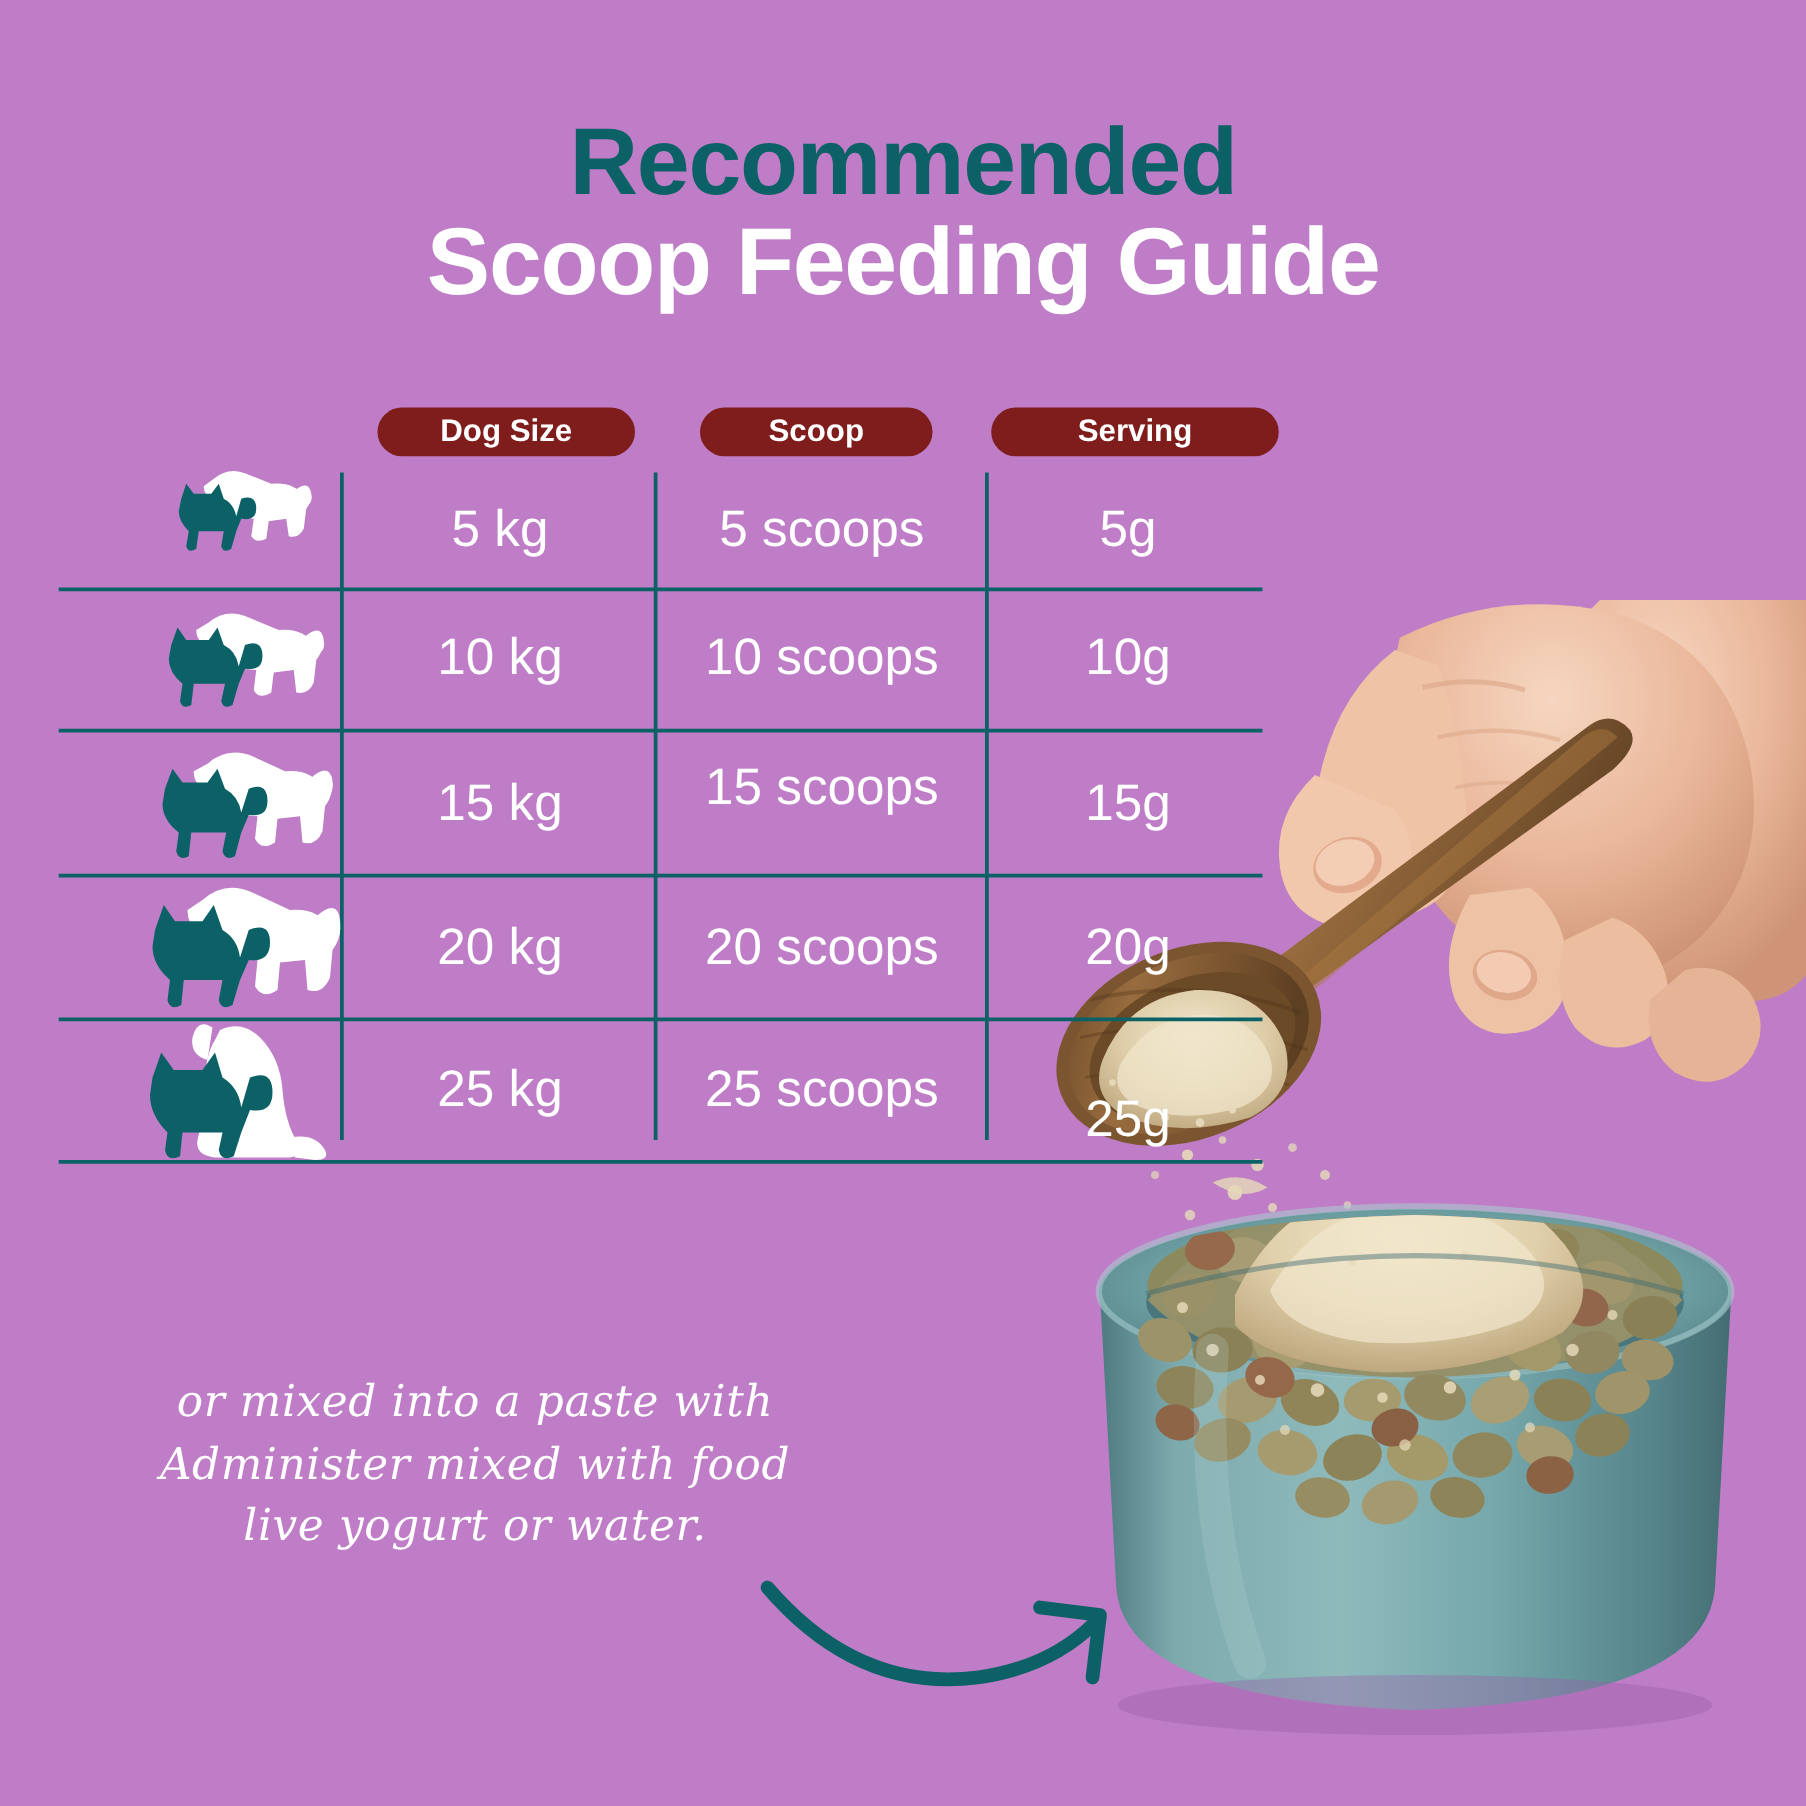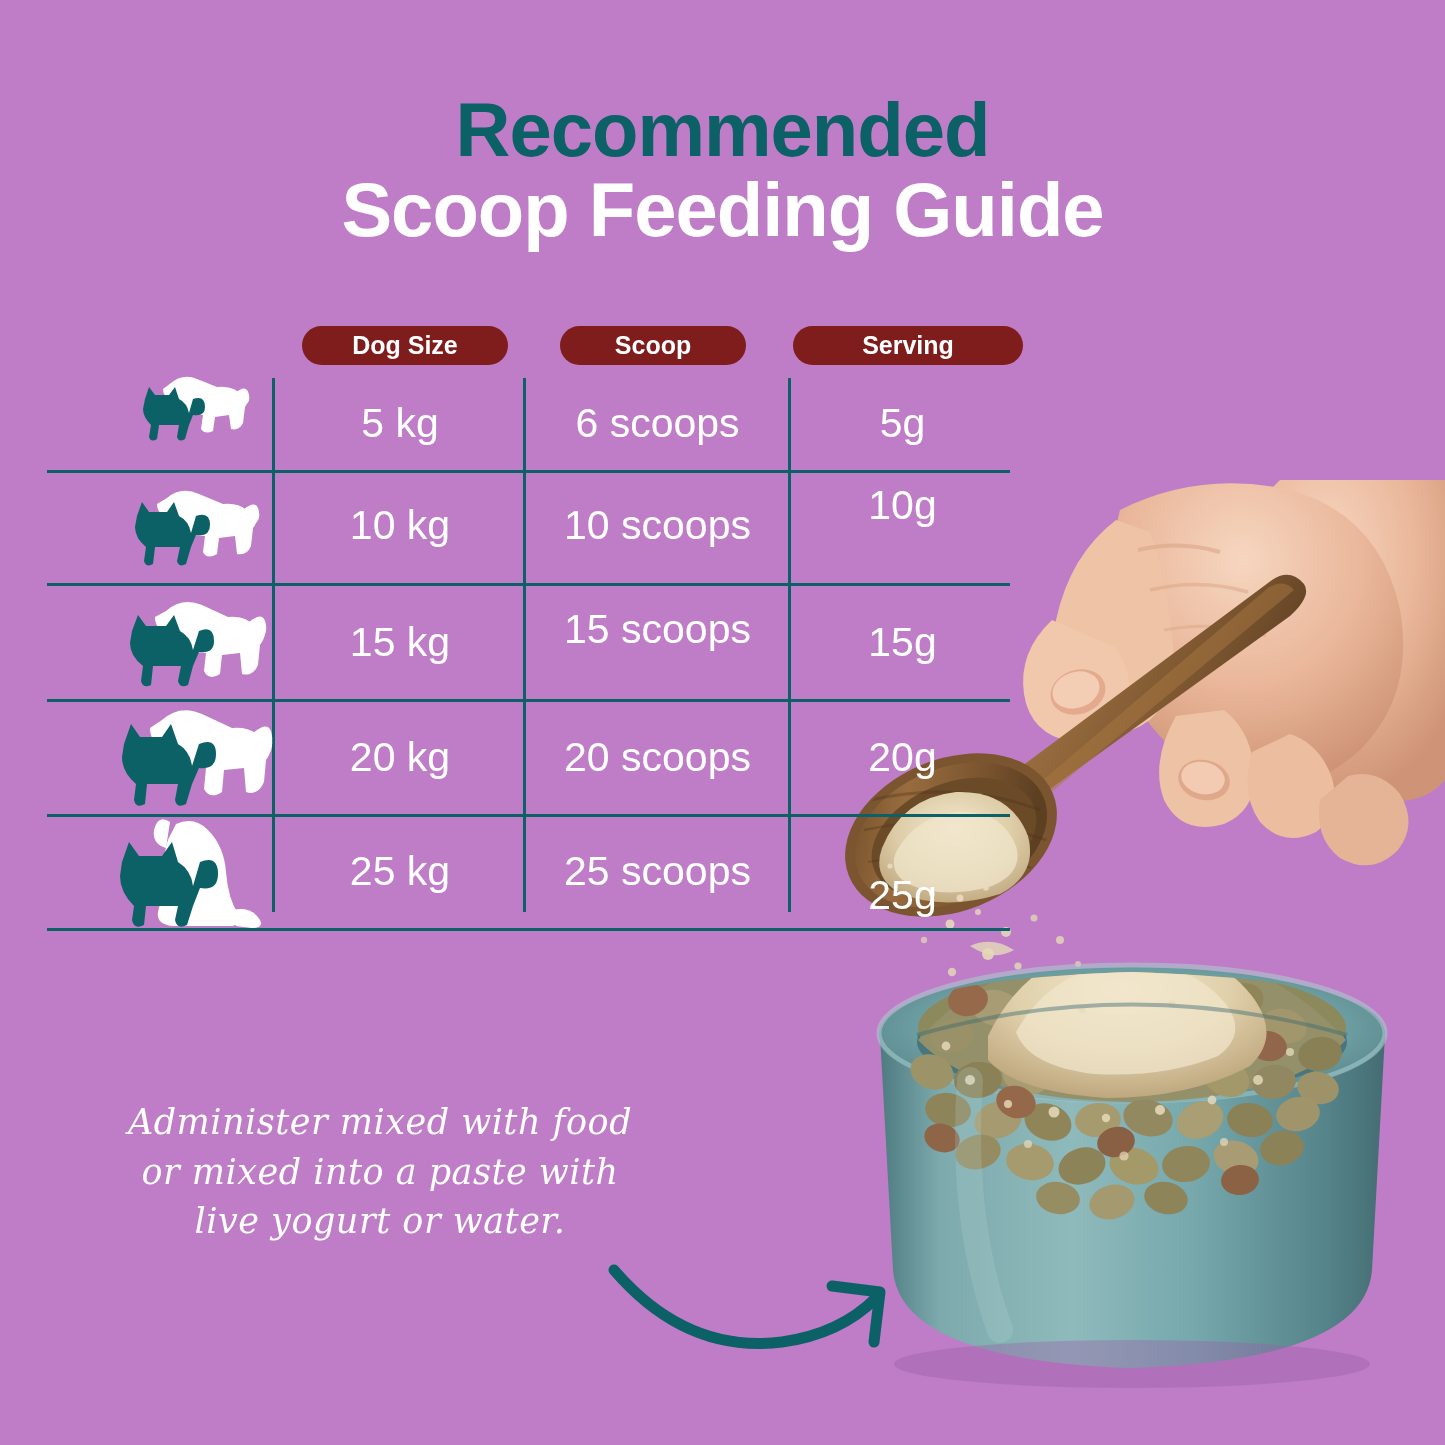--- a/index.html
+++ b/index.html
@@ -306,35 +306,35 @@
   <svg class="peticon" style="left:135px;top:373px;" width="118" height="72" viewBox="0 0 118 72">
     <g fill="#ffffff">
       <path d="M36 10 Q48 0 62 6 L82 14 Q100 12 108 24 L112 18 Q116 26 110 34 L108 50 Q104 58 96 56 L94 42 L80 44 L78 58 Q70 62 66 56 L68 42 L50 40 Q40 36 36 26 Q28 24 28 16 Z"></path>
       <path d="M100 20 Q112 10 114 22 Q116 32 106 32 Z"></path>
     </g>
     <g fill="#0b6166">
       <path d="M10 26 L14 14 L20 22 L34 22 L40 14 L44 26 Q52 30 54 40 L58 26 Q70 22 70 34 Q70 44 58 42 L54 52 L50 66 Q44 70 42 64 L44 52 L24 52 L22 66 Q16 70 14 64 L16 52 Q8 44 8 36 Z"></path>
     </g>
   </svg>
   <div class="cell col-size" style="top:403px;">5 kg</div>
-  <div class="cell col-scoop" style="top:403px;">6 scoops</div>
+  <div class="cell col-scoop" style="top:403px;">5 scoops</div>
   <div class="cell col-serve" style="top:403px;">5g</div>
 
   <svg class="peticon" style="left:127px;top:486px;" width="136" height="82" viewBox="0 0 136 82">
     <g fill="#ffffff">
       <path d="M40 12 Q54 0 72 8 L96 18 Q116 16 124 30 L128 22 Q134 32 126 42 L124 60 Q120 70 110 68 L108 50 L92 52 L90 68 Q80 74 76 66 L78 50 L56 48 Q44 42 40 30 Q30 28 30 18 Z"></path>
       <path d="M116 24 Q130 12 132 26 Q134 38 122 38 Z"></path>
     </g>
     <g fill="#0b6166">
       <path d="M10 30 L15 16 L22 26 L40 26 L47 16 L52 30 Q62 35 64 47 L69 30 Q83 25 83 39 Q83 51 69 49 L64 61 L59 78 Q52 82 50 75 L53 61 L28 61 L26 78 Q19 82 17 75 L19 61 Q8 52 8 41 Z"></path>
     </g>
   </svg>
   <div class="cell col-size" style="top:505px;">10 kg</div>
   <div class="cell col-scoop" style="top:505px;">10 scoops</div>
-  <div class="cell col-serve" style="top:485px;">10g</div>
+  <div class="cell col-serve" style="top:505px;">10g</div>
 
   <svg class="peticon" style="left:122px;top:597px;" width="148" height="92" viewBox="0 0 148 92">
     <g fill="#ffffff">
       <path d="M44 14 Q60 0 80 8 L106 20 Q128 18 136 34 L141 24 Q147 36 138 48 L136 68 Q131 80 120 77 L118 56 L100 58 L98 77 Q87 84 82 74 L84 56 L60 54 Q47 47 44 34 Q33 32 33 20 Z"></path>
       <path d="M126 26 Q142 12 144 28 Q146 42 132 42 Z"></path>
     </g>
     <g fill="#0b6166">
       <path d="M10 34 L16 18 L24 29 L44 29 L52 18 L58 34 Q69 40 71 53 L77 34 Q92 28 92 44 Q92 57 77 55 L71 69 L66 88 Q58 92 56 84 L59 69 L31 69 L29 88 Q21 92 19 84 L21 69 Q8 59 8 46 Z"></path>
     </g>
   </svg>
@@ -363,22 +363,22 @@
     </g>
     <g fill="#0b6166">
       <path d="M10 44 L17 24 L27 38 L50 38 L60 24 L66 44 Q79 52 81 68 L88 44 Q106 37 106 56 Q106 73 88 70 L81 88 L75 107 Q65 112 63 102 L66 88 L34 88 L32 107 Q22 112 20 102 L22 88 Q8 74 8 58 Z"></path>
     </g>
   </svg>
   <div class="cell col-size" style="top:851px;">25 kg</div>
   <div class="cell col-scoop" style="top:851px;">25 scoops</div>
   <div class="cell col-serve" style="top:851px;margin-top:24px;">25g</div>
 
   <div class="note">
+    <div>or mixed into a paste with</div>
     <div>Administer mixed with food</div>
-    <div>or mixed into a paste with</div>
     <div>live yogurt or water.</div>
   </div>
 
   <svg id="arrow" width="310" height="120" viewBox="0 0 310 120">
     <path d="M24 20 Q96 104 192 92 Q250 84 286 48" fill="none" stroke="#0b6166" stroke-width="11" stroke-linecap="round"></path>
     <path d="M242 36 L290 42 L284 92" fill="none" stroke="#0b6166" stroke-width="11" stroke-linecap="round" stroke-linejoin="round"></path>
   </svg>
 
 </div>
 

